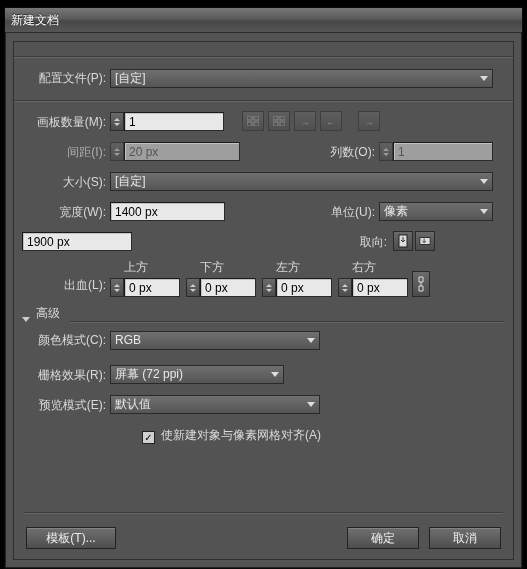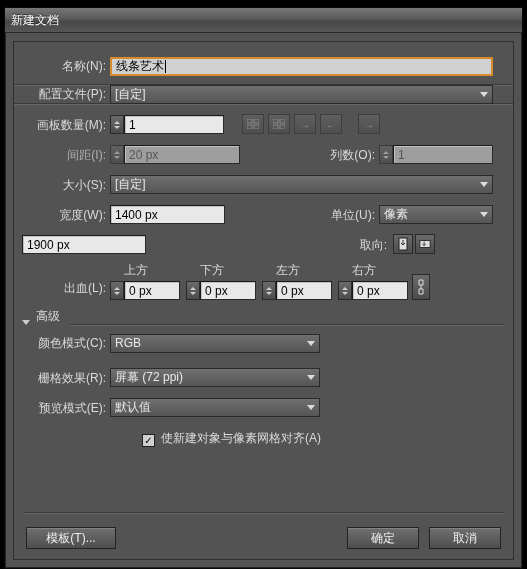--- a/index.html
+++ b/index.html
@@ -142,32 +142,24 @@
 
 <div class="window">
   <div class="titlebar">
     <span>新建文档</span>
   </div>
 
   <div class="content">
 
     <div style="height:10px"></div>
 
-    <div class="row">
-      <span class="lbl">名称(N):</span>
-      <div class="fld name" style="flex:1">
-        <span>线条艺术</span>
-          <span style="border-left:1px solid #000;height:13px;margin-left:1px"></span>
-      </div>
-      <div style="width:12px"></div>
-    </div>
 
     <div style="height:4px"></div>
 
-    <div class="row" style="border-top:1px solid #3a3a3a;border-bottom:1px solid #3a3a3a;box-shadow:0 1px 0 #666,inset 0 1px 0 #666;height:20px">
+    <div class="row" style="border-top:1px solid #3a3a3a;border-bottom:1px solid #3a3a3a;box-shadow:0 1px 0 #666,inset 0 1px 0 #666;height:45px">
       <span class="lbl">配置文件(P):</span>
       <div class="sel" style="flex:1">
         <span>[自定]</span>
           <span class="tri"></span>
       </div>
       <div style="width:12px"></div>
     </div>
 
     <div class="row">
       <span class="lbl">画板数量(M):</span>
@@ -239,21 +231,21 @@
       <div style="flex:1"></div>
       <span class="lbl2">单位(U):</span>
       <div class="sel" style="width:114px">
         <span>像素</span>
           <span class="tri"></span>
       </div>
       <div style="width:12px"></div>
     </div>
 
     <div class="row">
-      <div class="fld" style="width:124px">
+      <div class="fld" style="width:110px">
           <span>1900 px</span>
         </div>
       <div style="flex:1"></div>
       <span class="lbl2">取向:</span>
       <div class="orient">
           <svg viewBox="0 0 12 14">
             <rect x="2" y="1" width="8" height="12" fill="#ddd" stroke="#222"></rect>
             <path d="M6 3v5M4 6l2 2 2-2" stroke="#333" fill="none"></path>
           </svg>
         </div>
@@ -335,21 +327,21 @@
     <div class="row">
       <span class="lbl">颜色模式(C):</span>
       <div class="sel" style="width:210px">
         <span>RGB</span>
           <span class="tri"></span>
       </div>
     </div>
 
     <div class="row">
       <span class="lbl">栅格效果(R):</span>
-      <div class="sel" style="width:210px">
+      <div class="sel" style="width:174px">
         <span>屏幕 (72 ppi)</span>
           <span class="tri"></span>
       </div>
     </div>
 
     <div class="row">
       <span class="lbl">预览模式(E):</span>
       <div class="sel" style="width:210px">
         <span>默认值</span>
           <span class="tri"></span>

